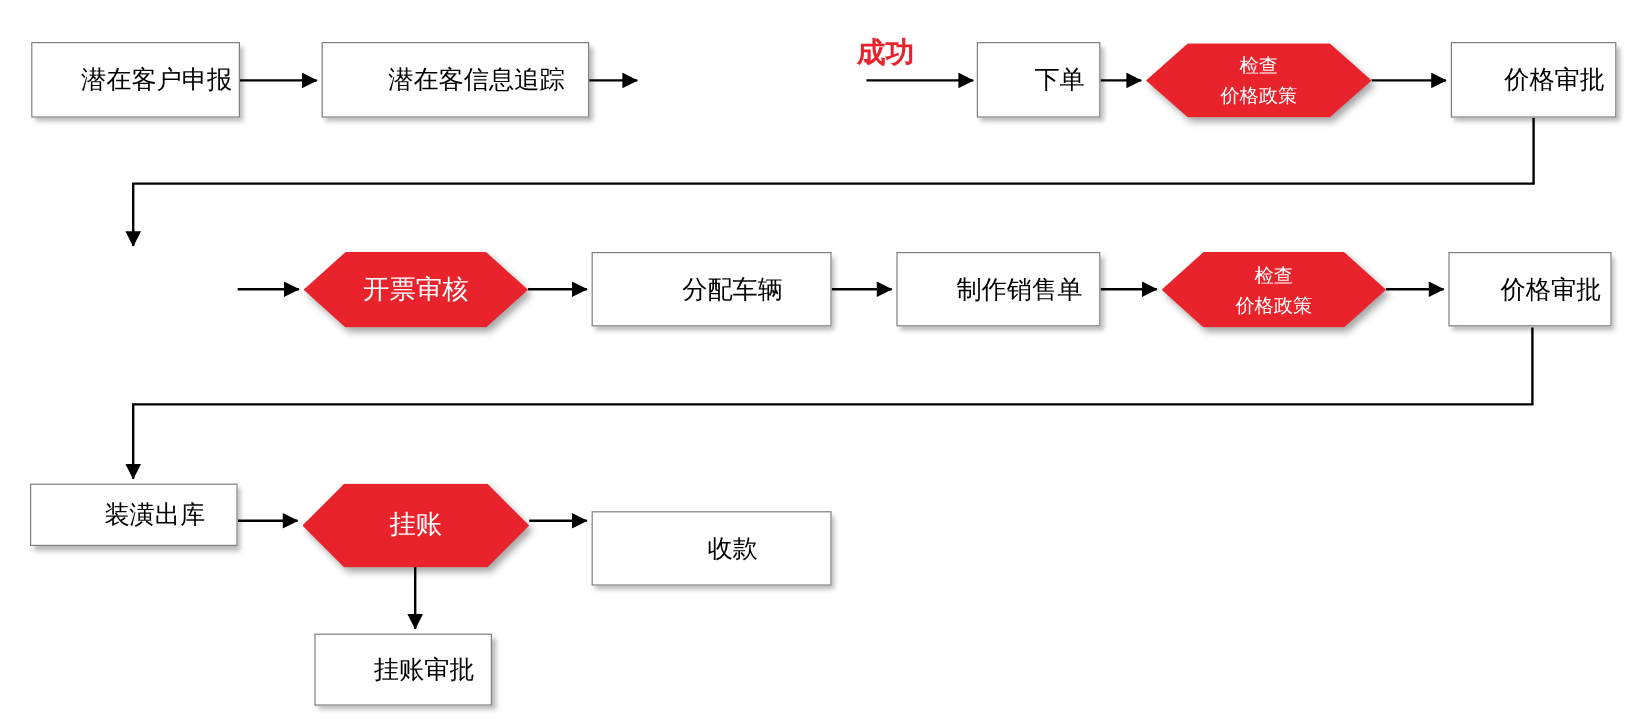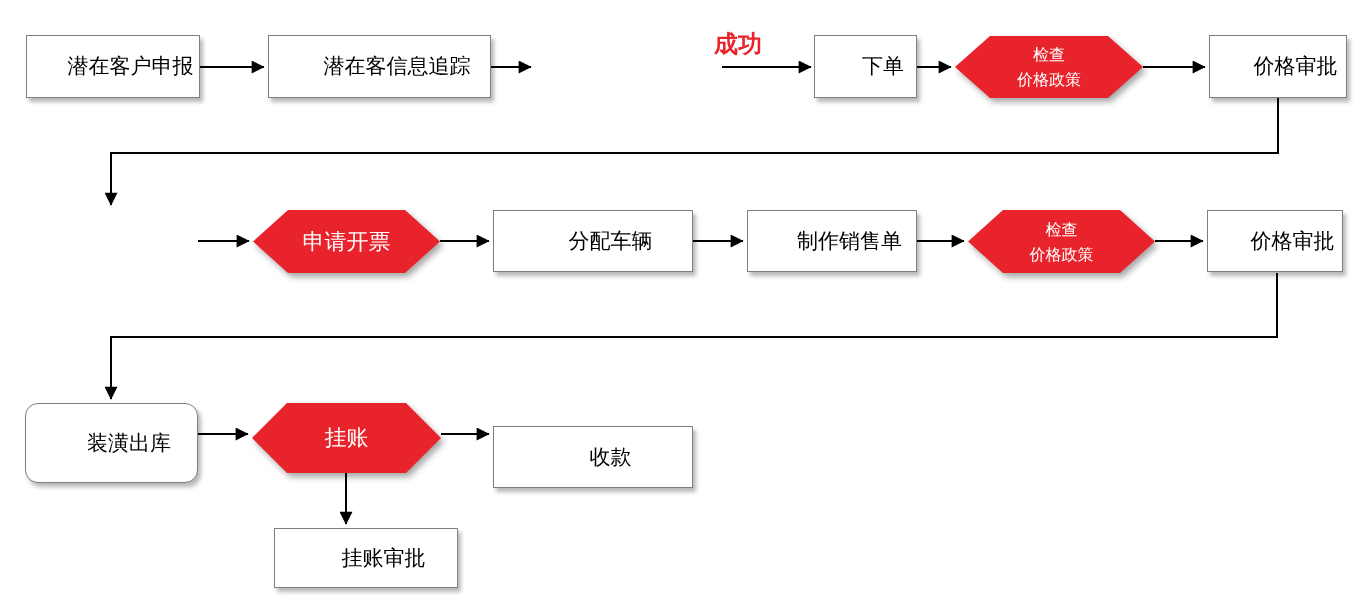--- a/index.html
+++ b/index.html
@@ -107,21 +107,21 @@
     </span>
   </div>
 
   <div class="node process" style="left:1209px;top:35px;width:138px;height:63px;">
     <span>价格审批</span>
   </div>
 
 
   <div class="node decision" style="left:253px;top:210px;width:187px;height:63px;">
     <span class="hex-bg"></span>
-    <span class="hex-label">申请开票</span>
+    <span class="hex-label">开票审核</span>
   </div>
 
   <div class="node process" style="left:493px;top:210px;width:200px;height:62px;">
     <span>分配车辆</span>
   </div>
 
   <div class="node process" style="left:747px;top:210px;width:170px;height:62px;">
     <span>制作销售单</span>
   </div>
 
@@ -130,30 +130,30 @@
     <span class="hex-label">
       <span class="line">检查</span>
       <span class="line">价格政策</span>
     </span>
   </div>
 
   <div class="node process" style="left:1207px;top:210px;width:136px;height:62px;">
     <span>价格审批</span>
   </div>
 
-  <div class="node process" style="left:25px;top:403px;width:173px;height:80px;border-radius:13px;">
+  <div class="node process" style="left:25px;top:403px;width:173px;height:52px;">
     <span>装潢出库</span>
   </div>
 
   <div class="node decision" style="left:252px;top:403px;width:189px;height:70px;">
     <span class="hex-bg"></span>
     <span class="hex-label">挂账</span>
   </div>
 
   <div class="node process" style="left:493px;top:426px;width:200px;height:62px;">
     <span>收款</span>
   </div>
 
-  <div class="node process" style="left:262px;top:528px;width:184px;height:60px;margin-left:12px;">
+  <div class="node process" style="left:262px;top:528px;width:148px;height:60px;">
     <span>挂账审批</span>
   </div>
 
 </div>
 
 </body></html>

